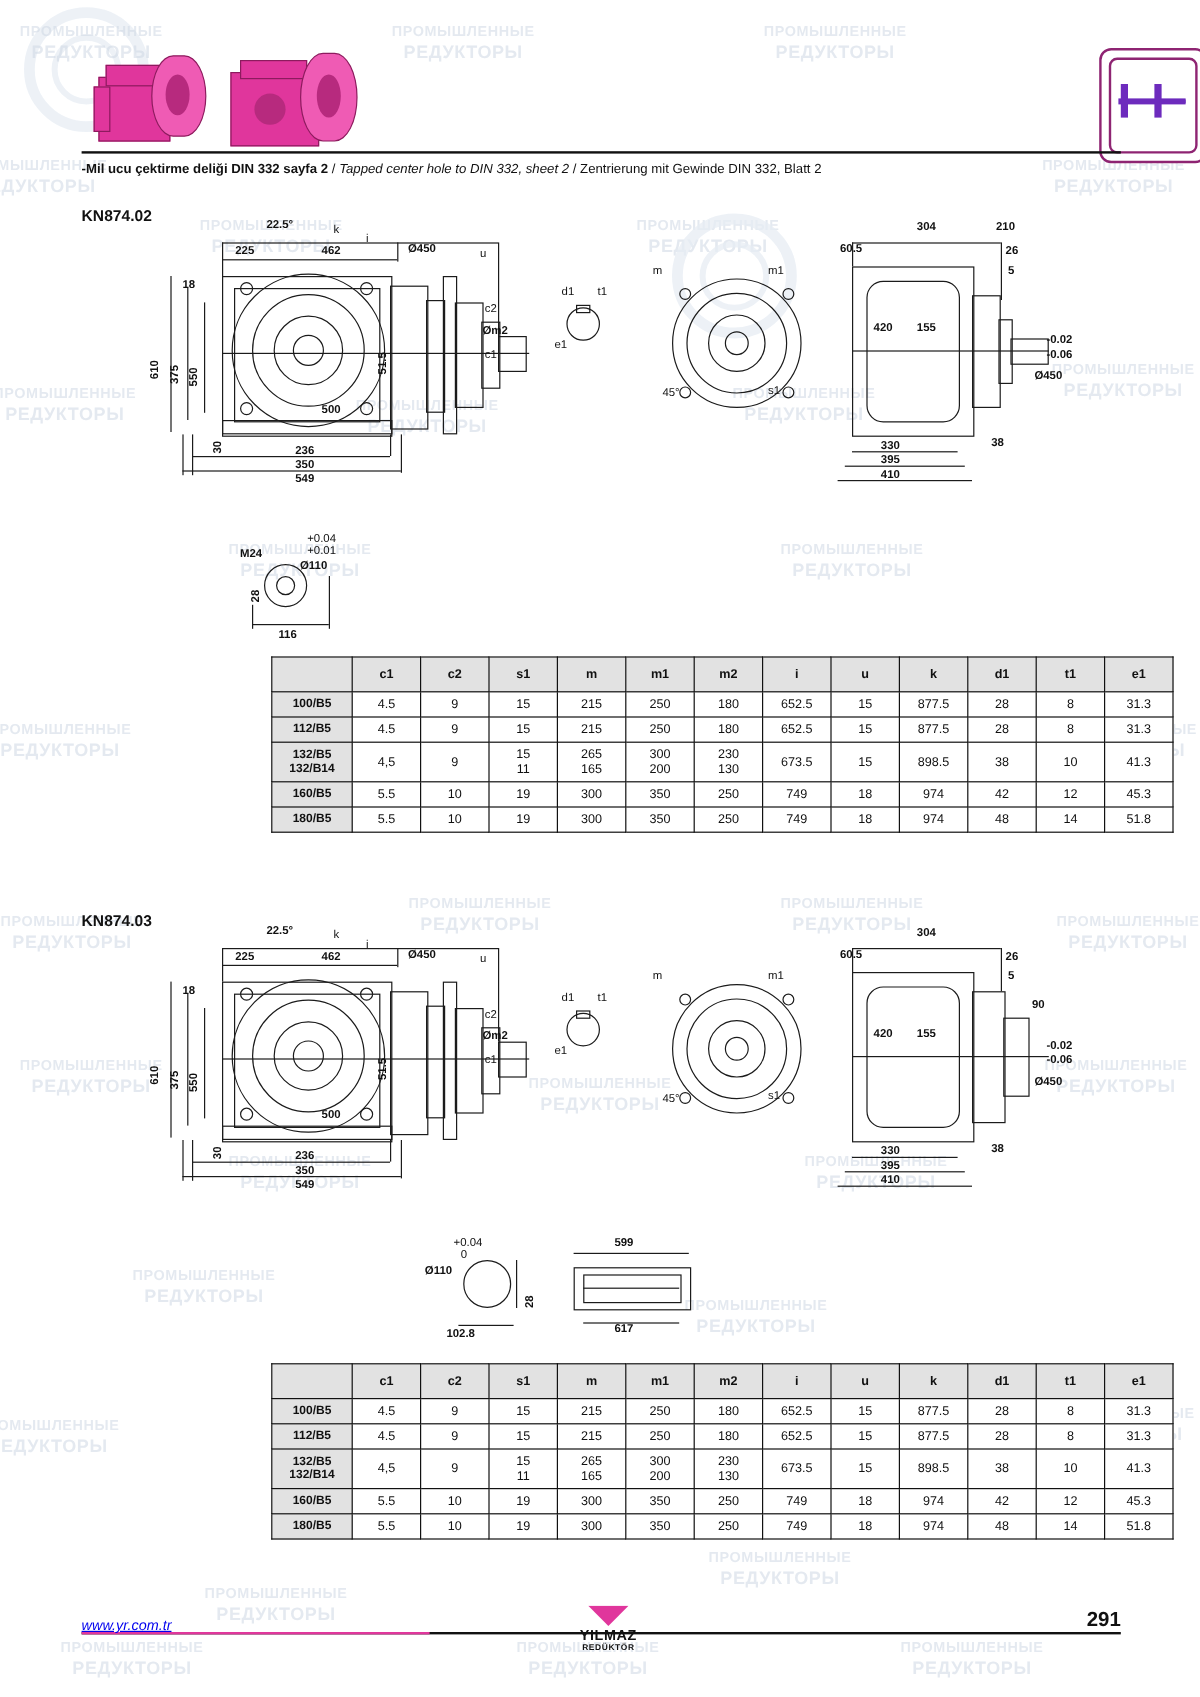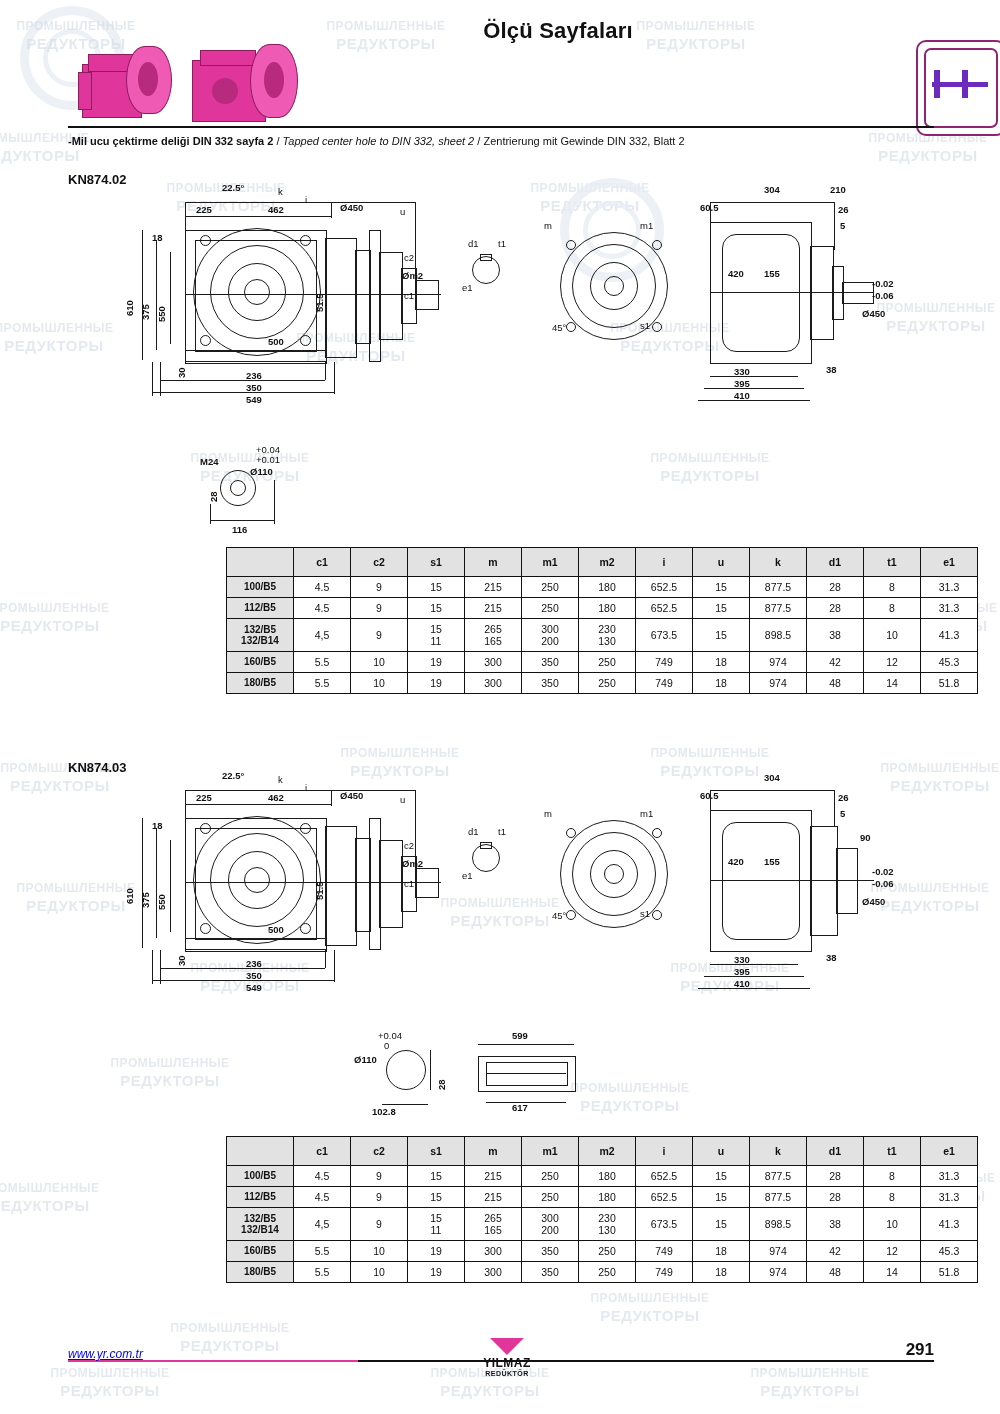--- a/index.html
+++ b/index.html
@@ -232,21 +232,20 @@
       <div class="gear" style="left:122px;top:10px;width:110px;height:84px;">
         <div class="body" style="left:2px;top:18px;width:72px;height:60px;"></div>
         <div class="body" style="left:10px;top:8px;width:54px;height:14px;"></div>
         <div class="flange" style="left:60px;top:2px;width:46px;height:72px;border-radius:40%/50%;"></div>
         <div class="shade" style="left:74px;top:20px;width:20px;height:36px;border-radius:50%;"></div>
         <div class="shade" style="left:22px;top:36px;width:26px;height:26px;border-radius:50%;"></div>
       </div>
     </div>
 
     <div class="titles">
-      <div class="t-tr">Ölçü Sayfaları</div>
     </div>
 
     <div class="calbox">
       <div class="inner"></div>
       <div class="cal">
         <div class="bar"></div>
           <div class="j1"></div>
           <div class="j2"></div>
           <div class="rod"></div>
       </div>

